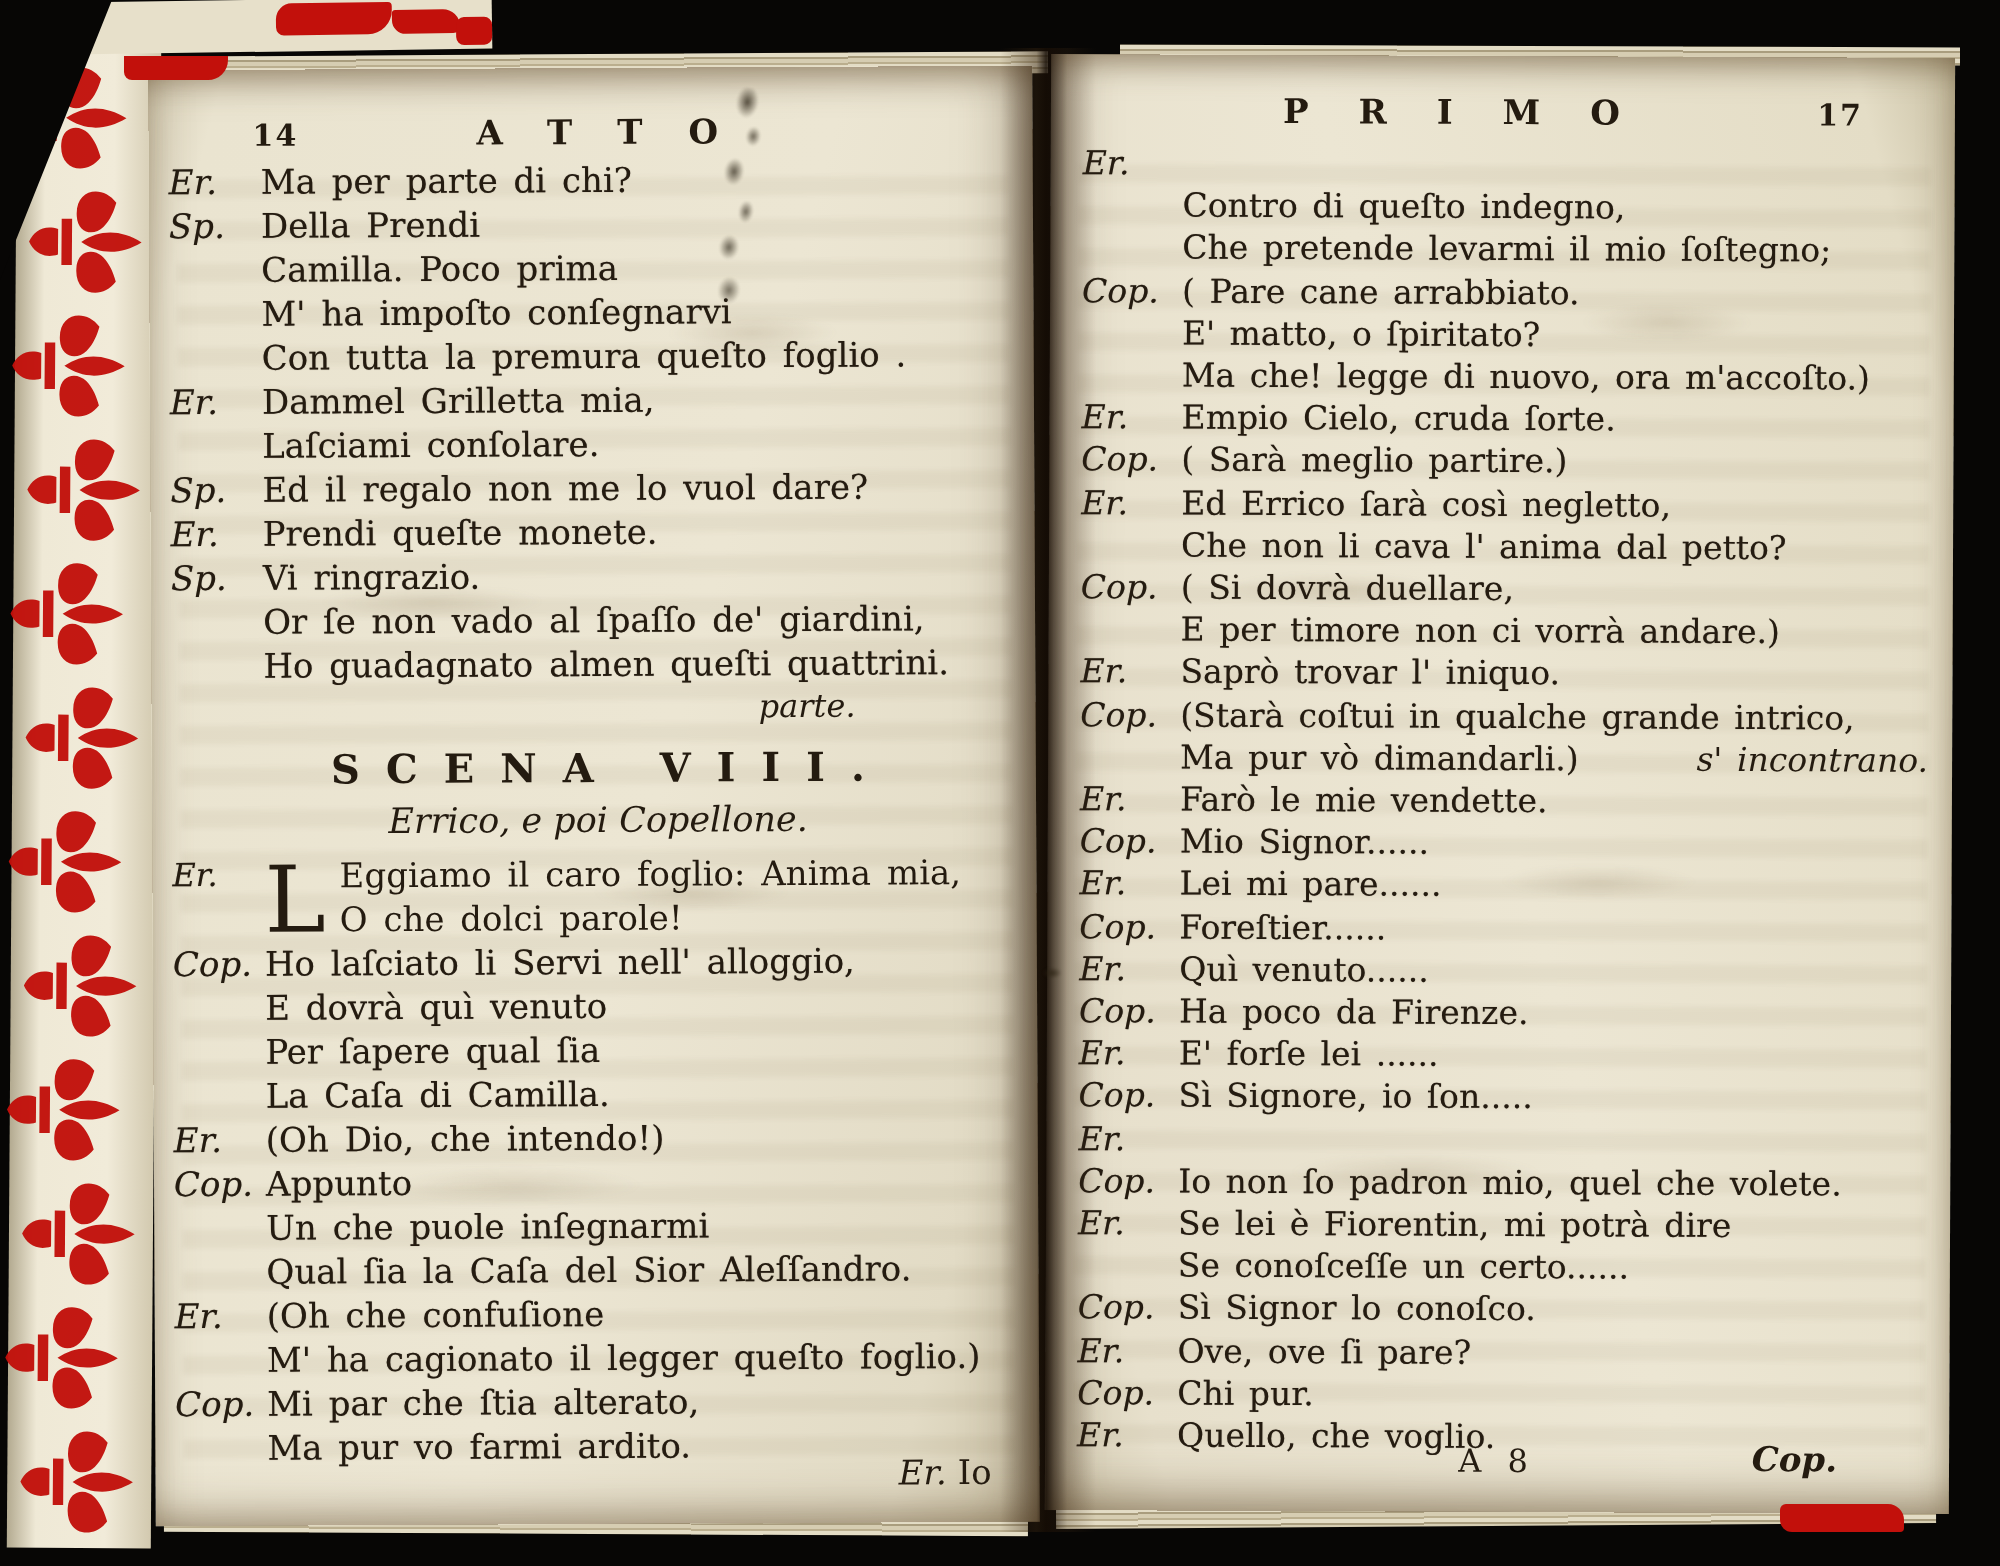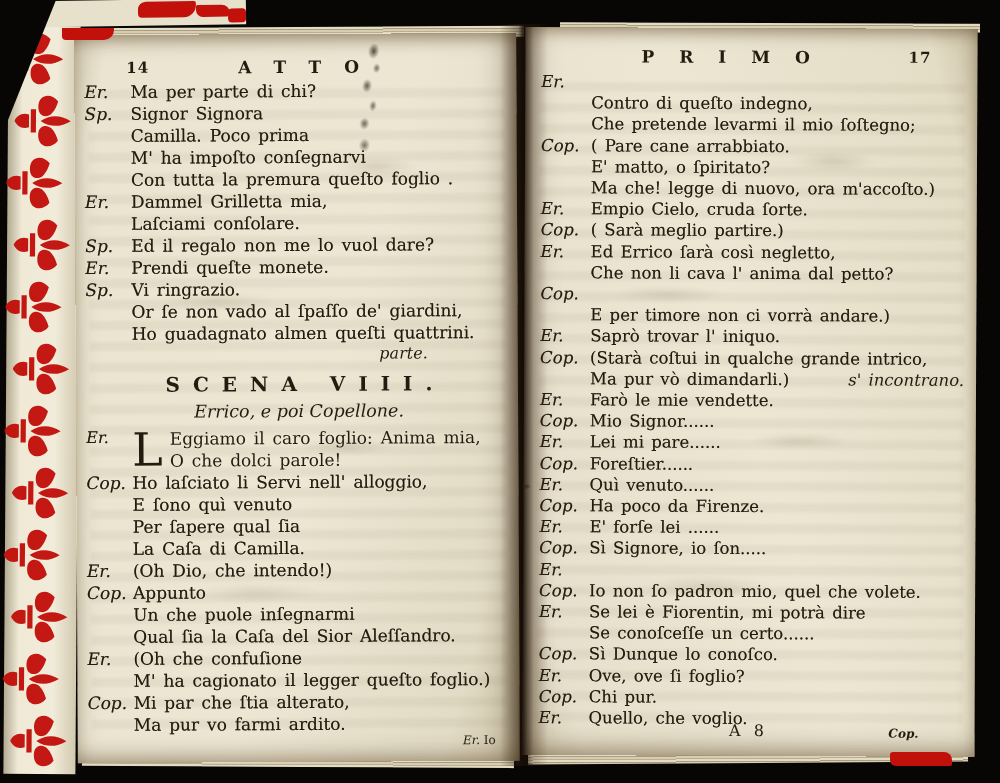--- a/index.html
+++ b/index.html
@@ -118,21 +118,21 @@
   .sp{text-shadow:0 0 .4px rgba(36,27,16,.5);}
   .sr{display:block;text-align:right;padding-right:84px;font-style:italic;}
   .sh{display:block;text-align:center;font-size:20px;letter-spacing:13px;text-indent:13px;
       margin:8px 0 4px;font-weight:bold;white-space:nowrap;min-height:26px;line-height:26px;}
   .sc{display:block;text-align:center;font-style:italic;font-size:17.5px;margin-bottom:6px;}
   .it-suffix{font-style:italic;margin-left:auto;padding-right:6px;}
   .dc-row{display:flex;}
   .dc-cap{font-size:46px;line-height:42px;padding:1px 7px 0 0;flex:none;}
   .dc-line{height:22px;line-height:22px;font-size:17px;white-space:nowrap;word-spacing:2.5px;}
   
-  .catchword{position:absolute;bottom:14px;font-size:12px;white-space:nowrap;}
+  .catchword{position:absolute;bottom:14px;font-size:17px;white-space:nowrap;}
   #left-page .catchword{right:24px;}
   #right-page .catchword{right:56px;bottom:16px;font-style:italic;font-weight:bold;}
   .catchword .sp-it{font-style:italic;}
   .signature{position:absolute;bottom:16px;left:0;right:0;text-align:center;font-size:16px;letter-spacing:4px;}
 </style>
 </head>
 <body>
 
 <div id="cover-strip">
     <div class="fleur" style="top: 4px; left: -2px;">
@@ -216,21 +216,21 @@
   <div class="ghost2"></div>
   <span class="pagenum">14</span>
   <span class="running-title">ATTO</span>
   <div class="lines" id="left-lines">
       <div class="ln">
         <span class="sp">Er.</span>
         <span class="tx">Ma per parte di chi?</span>
       </div>
       <div class="ln">
         <span class="sp">Sp.</span>
-        <span class="tx">Signor Signora</span>
+        <span class="tx">Della Prendi</span>
       </div>
       <div class="ln cont">
         <span class="tx">Camilla. Poco prima</span>
       </div>
       <div class="ln cont">
         <span class="tx">M' ha impoſto conſegnarvi</span>
       </div>
       <div class="ln cont">
         <span class="tx">Con tutta la premura queſto foglio .</span>
       </div>
@@ -268,21 +268,21 @@
         <div>
           <div class="dc-line">Eggiamo il caro foglio: Anima mia,</div>
           <div class="dc-line">O che dolci parole!</div>
         </div>
       </div>
       <div class="ln">
         <span class="sp">Cop.</span>
         <span class="tx">Ho laſciato li Servi nell' alloggio,</span>
       </div>
       <div class="ln cont">
-        <span class="tx">E ſono quì venuto</span>
+        <span class="tx">E dovrà quì venuto</span>
       </div>
       <div class="ln cont">
         <span class="tx">Per ſapere qual ſia</span>
       </div>
       <div class="ln cont">
         <span class="tx">La Caſa di Camilla.</span>
       </div>
       <div class="ln">
         <span class="sp">Er.</span>
         <span class="tx">(Oh Dio, che intendo!)</span>
@@ -353,20 +353,21 @@
       </div>
       <div class="ln">
         <span class="sp">Er.</span>
         <span class="tx">Ed Errico ſarà così negletto,</span>
       </div>
       <div class="ln cont">
         <span class="tx">Che non li cava l' anima dal petto?</span>
       </div>
       <div class="ln">
         <span class="sp">Cop.</span>
+        <span class="tx">( Si dovrà duellare,</span>
       </div>
       <div class="ln cont">
         <span class="tx">E per timore non ci vorrà andare.)</span>
       </div>
       <div class="ln">
         <span class="sp">Er.</span>
         <span class="tx">Saprò trovar l' iniquo.</span>
       </div>
       <div class="ln">
         <span class="sp">Cop.</span>
@@ -417,25 +418,25 @@
       </div>
       <div class="ln">
         <span class="sp">Er.</span>
         <span class="tx">Se lei è Fiorentin, mi potrà dire</span>
       </div>
       <div class="ln cont">
         <span class="tx">Se conoſceſſe un certo......</span>
       </div>
       <div class="ln">
         <span class="sp">Cop.</span>
-        <span class="tx">Sì Dunque lo conoſco.</span>
-      </div>
-      <div class="ln">
-        <span class="sp">Er.</span>
-        <span class="tx">Ove, ove ſi foglio?</span>
+        <span class="tx">Sì Signor lo conoſco.</span>
+      </div>
+      <div class="ln">
+        <span class="sp">Er.</span>
+        <span class="tx">Ove, ove ſi pare?</span>
       </div>
       <div class="ln">
         <span class="sp">Cop.</span>
         <span class="tx">Chi pur.</span>
       </div>
       <div class="ln">
         <span class="sp">Er.</span>
         <span class="tx">Quello, che voglio.</span>
       </div>
     </div>

